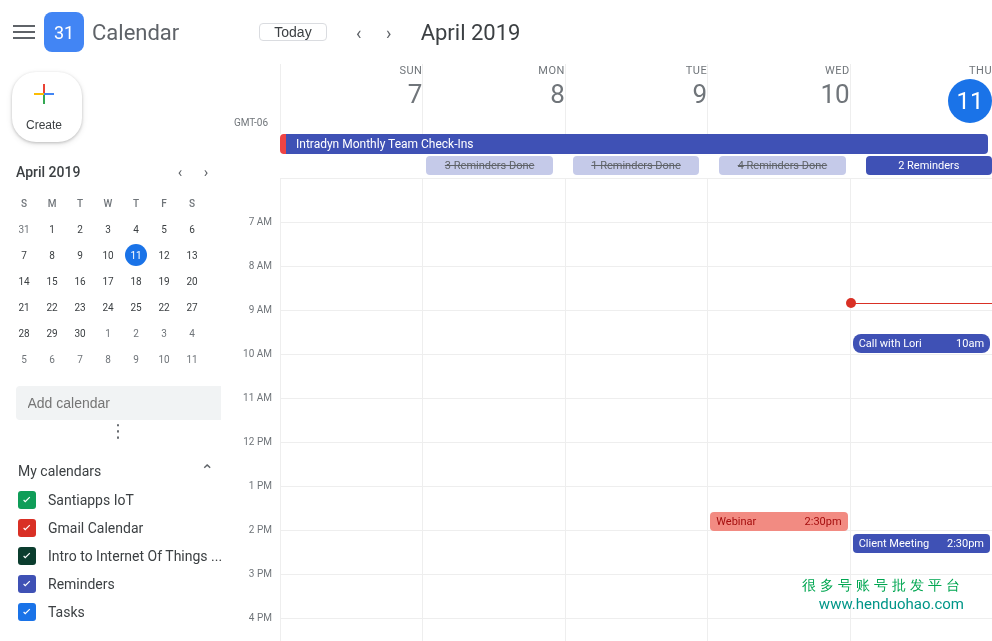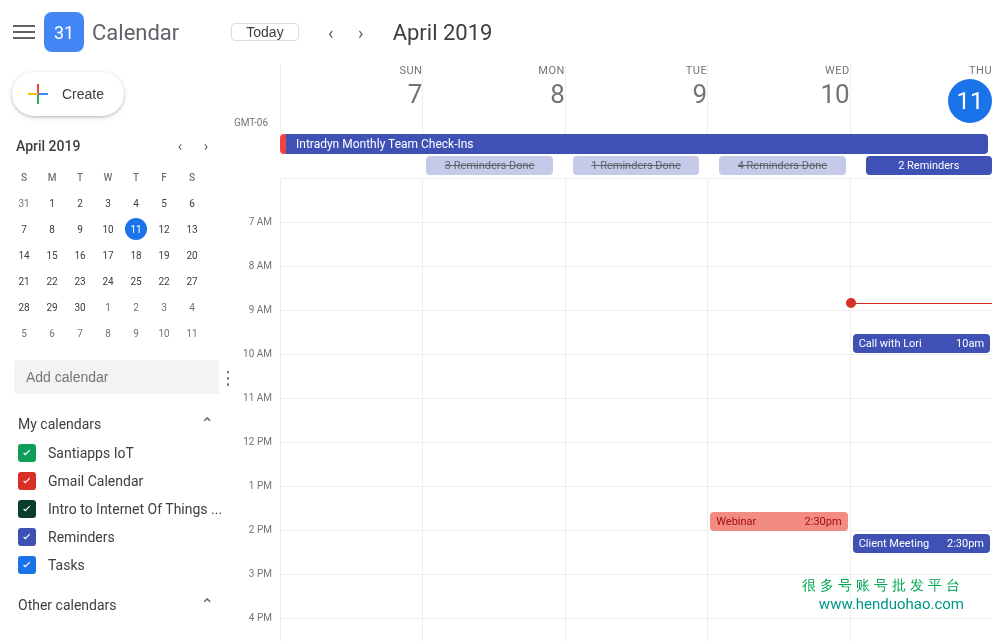--- a/index.html
+++ b/index.html
@@ -3,46 +3,46 @@
 <meta charset="utf-8">
 <style>
 * { margin: 0; padding: 0; box-sizing: border-box; }
 body { font-family: "Google Sans", Roboto, Arial, sans-serif; color: #3c4043; background: #fff; width: 992px; height: 641px; overflow: hidden; position: relative; }
 
 
 .header { display: flex; align-items: center; padding: 8px 0 8px 12px; height: 64px; }
 .hamburger { width: 24px; height: 24px; display: flex; flex-direction: column; justify-content: space-around; padding: 3px 1px; margin-right: 8px; cursor: pointer; }
 .hamburger span { height: 2px; background: #5f6368; display: block; }
 .logo { width: 40px; height: 40px; background: #4285f4; border-radius: 8px; color: #fff; display: flex; align-items: center; justify-content: center; font-size: 18px; font-weight: 400; margin-right: 8px; }
-.app-name { font-size: 22px; color: #5f6368; margin-right: 52px; }
+.app-name { font-size: 22px; color: #5f6368; margin-right: 80px; }
 .today-btn { border: 1px solid #dadce0; background: #fff; padding: 0 14px; font-size: 14px; color: #3c4043; border-radius: 4px; cursor: pointer; margin-right: 18px; }
 .nav-arrows { display: flex; gap: 2px; margin-right: 18px; }
 .nav-arrow { width: 28px; height: 28px; display: flex; align-items: center; justify-content: center; color: #5f6368; font-size: 18px; cursor: pointer; }
 .date-title { font-size: 22px; color: #3c4043; }
 
 
 .sidebar { position: absolute; top: 64px; left: 0; width: 222px; height: 577px; padding: 8px 0 0 8px; }
-.create-btn { display: flex; align-items: center; gap: 12px; border: none; background: #fff; box-shadow: 0 1px 3px rgba(0,0,0,0.2), 0 2px 6px rgba(0,0,0,0.1); border-radius: 24px; padding: 10px 20px 10px 14px; cursor: pointer; font-size: 14px; color: #3c4043; margin: 0 0 18px 4px; }
+.create-btn { display: flex; align-items: center; gap: 12px; border: none; background: #fff; box-shadow: 0 1px 3px rgba(0,0,0,0.2), 0 2px 6px rgba(0,0,0,0.1); border-radius: 24px; padding: 10px 20px 10px 14px; cursor: pointer; font-size: 12px; color: #3c4043; margin: 0 0 18px 4px; flex-direction: column; }
 .plus-icon { width: 24px; height: 24px; position: relative; }
 .plus-icon::before, .plus-icon::after { content: ""; position: absolute; }
 .plus-icon::before { width: 2px; height: 20px; background: linear-gradient(#ea4335 50%, #34a853 50%); left: 11px; top: 2px; }
 .plus-icon::after { height: 2px; width: 20px; background: linear-gradient(90deg,#fbbc04 50%, #4285f4 50%); top: 11px; left: 2px; }
 
 .mini-header { display: flex; align-items: center; justify-content: space-between; padding: 0 4px 6px 8px; }
 .mini-title { font-size: 14px; color: #3c4043; font-weight: 500; }
 .mini-nav { display: flex; gap: 2px; }
 .mini-arrow { width: 24px; height: 24px; display: flex; align-items: center; justify-content: center; color: #5f6368; font-size: 15px; cursor: pointer; }
 
 .mini-cal { display: grid; grid-template-columns: repeat(7, 28px); grid-auto-rows: 26px; gap: 0; margin-left: 2px; }
 .mini-cell { display: flex; align-items: center; justify-content: center; font-size: 10px; color: #70757a; cursor: pointer; border-radius: 50%; }
 .mini-cell.dow { font-weight: 500; color: #70757a; cursor: default; }
 .mini-cell.cur { color: #3c4043; }
 .mini-cell.today { background: #1a73e8; color: #fff; width: 22px; height: 22px; margin: 2px auto; }
 
-.add-cal-row { display: flex; align-items: center; margin: 14px 0 14px 6px; }
+.add-cal-row { display: flex; align-items: center; margin: 14px 0 14px 6px; flex-direction: column; }
 .add-cal-input { flex: 1; border: none; background: #f1f3f4; padding: 9px 12px; font-size: 14px; border-radius: 4px 0 0 4px; }
 .add-cal-more { width: 30px; display: flex; align-items: center; justify-content: center; color: #5f6368; cursor: pointer; font-size: 18px; }
 
 .section { margin: 0 0 10px 6px; }
 .section-header { display: flex; align-items: center; justify-content: space-between; padding: 6px 8px 6px 4px; cursor: pointer; }
 .section-title { font-size: 14px; color: #3c4043; }
 .expand-icon { color: #5f6368; font-size: 16px; }
 .cal-list { list-style: none; }
 .cal-item { display: flex; align-items: center; gap: 12px; padding: 5px 4px; font-size: 14px; color: #3c4043; cursor: pointer; white-space: nowrap; overflow: hidden; text-overflow: ellipsis; }
 .cb { width: 18px; height: 18px; border-radius: 3px; display: flex; align-items: center; justify-content: center; flex-shrink: 0; }
@@ -346,21 +346,21 @@
             <div class="hour-line"></div>
             <div class="hour-line"></div>
             <div class="hour-line"></div>
             <div class="hour-line"></div>
             <div class="hour-line"></div>
             <div class="hour-line"></div>
             <div class="hour-line"></div>
             <div class="now-line" style="top: 125px;">
               <div class="now-dot"></div>
             </div>
-            <div class="event " style="top: 156px;">
+            <div class="event " style="top: 156px; border-radius: 8px;">
               <span>Call with Lori</span>
               <span>10am</span>
             </div>
             <div class="event " style="top: 356px;">
               <span>Client Meeting</span>
               <span>2:30pm</span>
             </div>
           </div>
         </div>
     </div>

